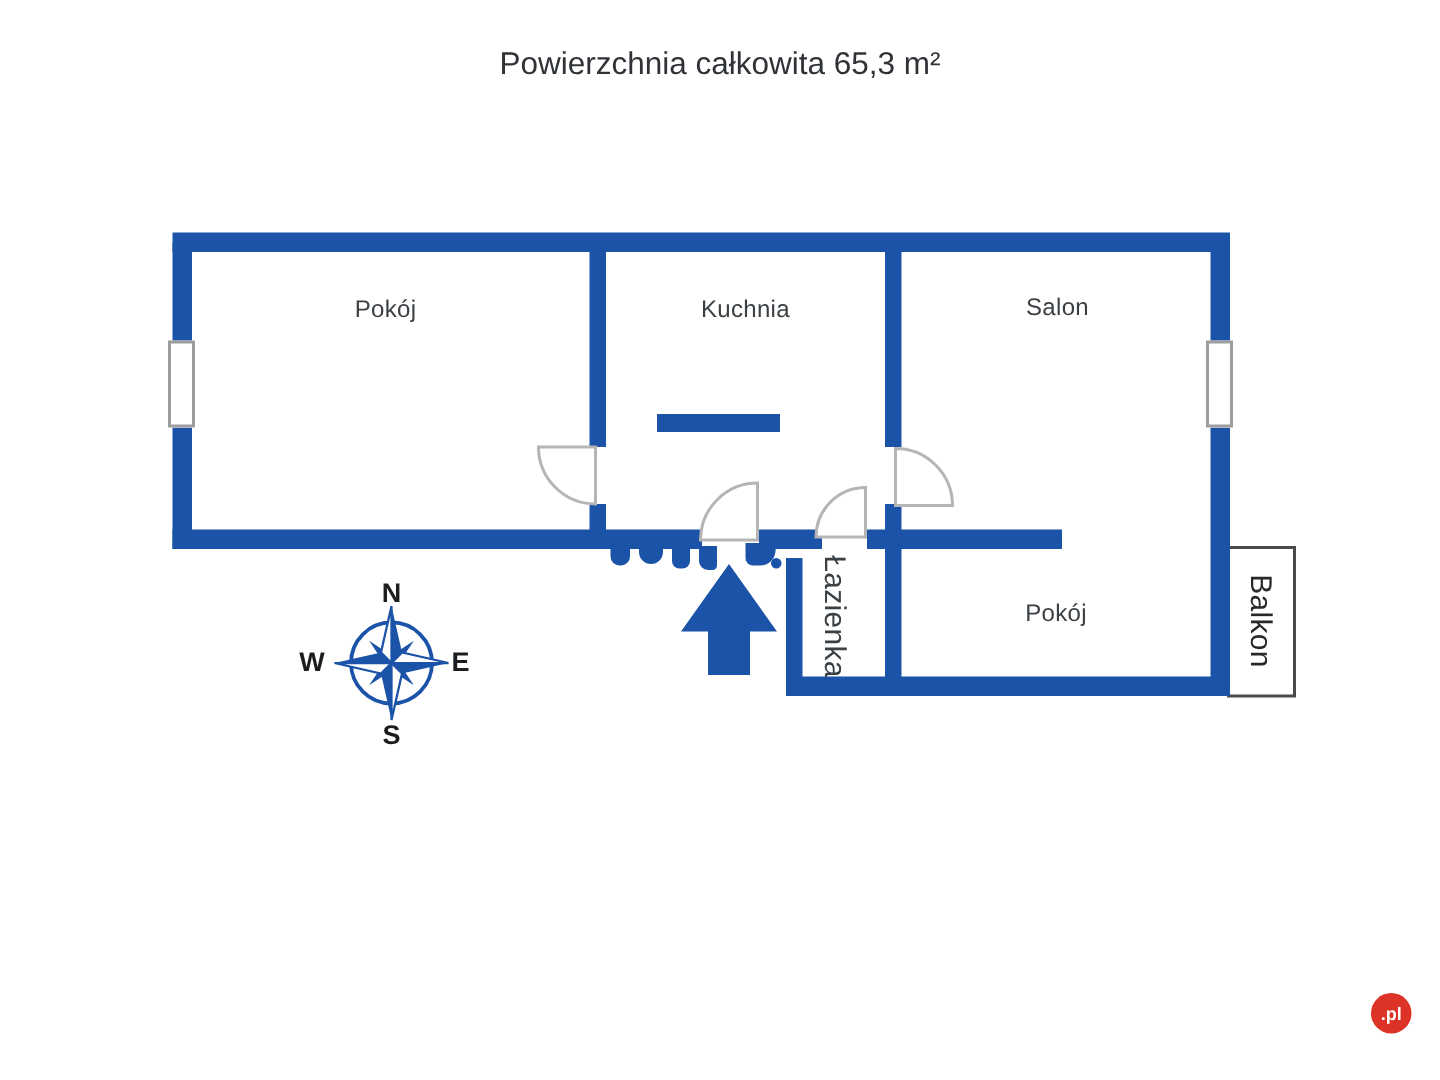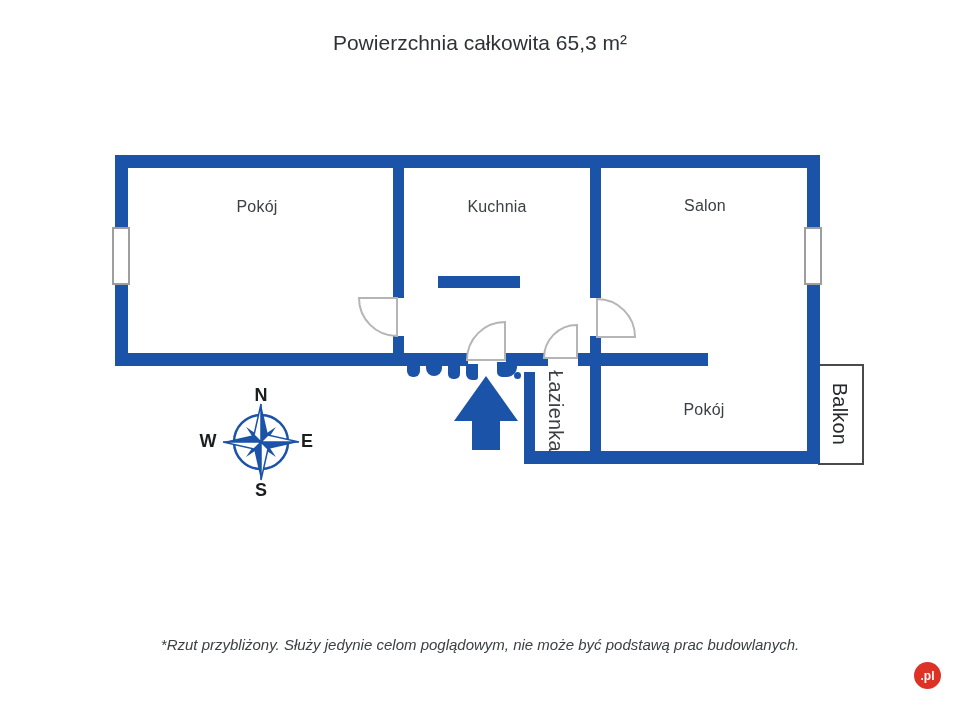--- a/index.html
+++ b/index.html
@@ -93,17 +93,16 @@
   <div class="compass-letter" style="left:196px;top:431px;">W</div>
   <div class="compass-letter" style="left:295px;top:431px;">E</div>
 
   <div class="room-label" style="left:200px;top:198px;width:114px;">Pokój</div>
   <div class="room-label" style="left:648px;top:197px;width:114px;">Salon</div>
   <div class="room-label" style="left:440px;top:198px;width:114px;">Kuchnia</div>
   <div class="room-label" style="left:647px;top:401px;width:114px;">Pokój</div>
   <div class="room-label vert" style="left:507px;top:401px;width:100px;height:20px;">Łazienka</div>
   <div class="room-label vert" style="left:796px;top:404px;width:90px;height:20px;font-size:20px;color:#26282b;">Balkon</div>
 
-  <div class="disclaimer">*Rzut przybliżony. Służy jedynie celom poglądowym, nie może być podstawą prac budowlanych.</div>
 
   <div class="logo-badge">.pl</div>
 
 </div>
 
 </body></html>

